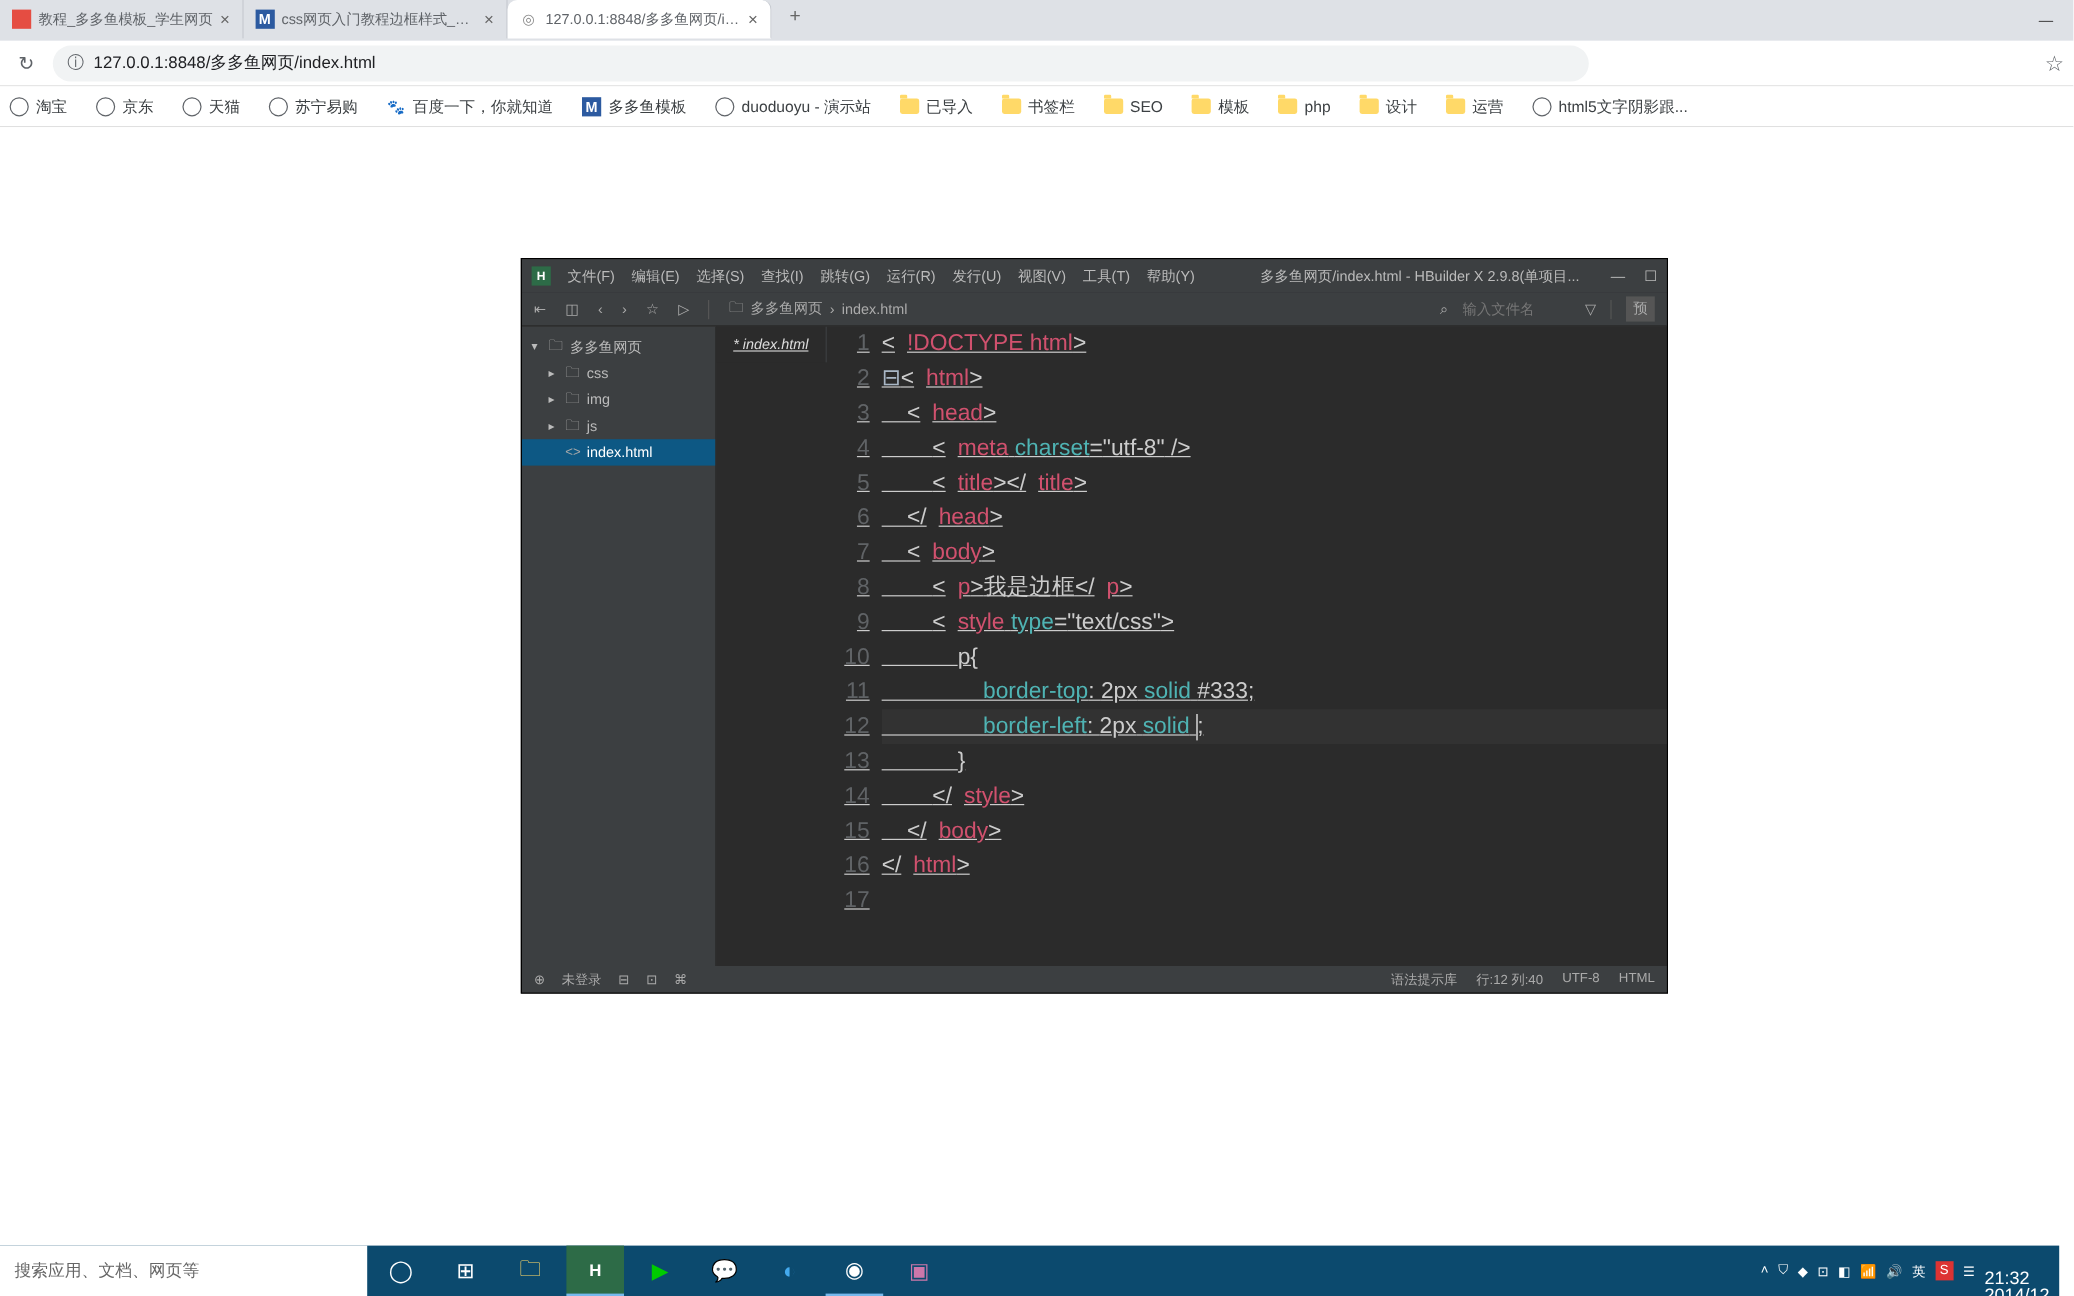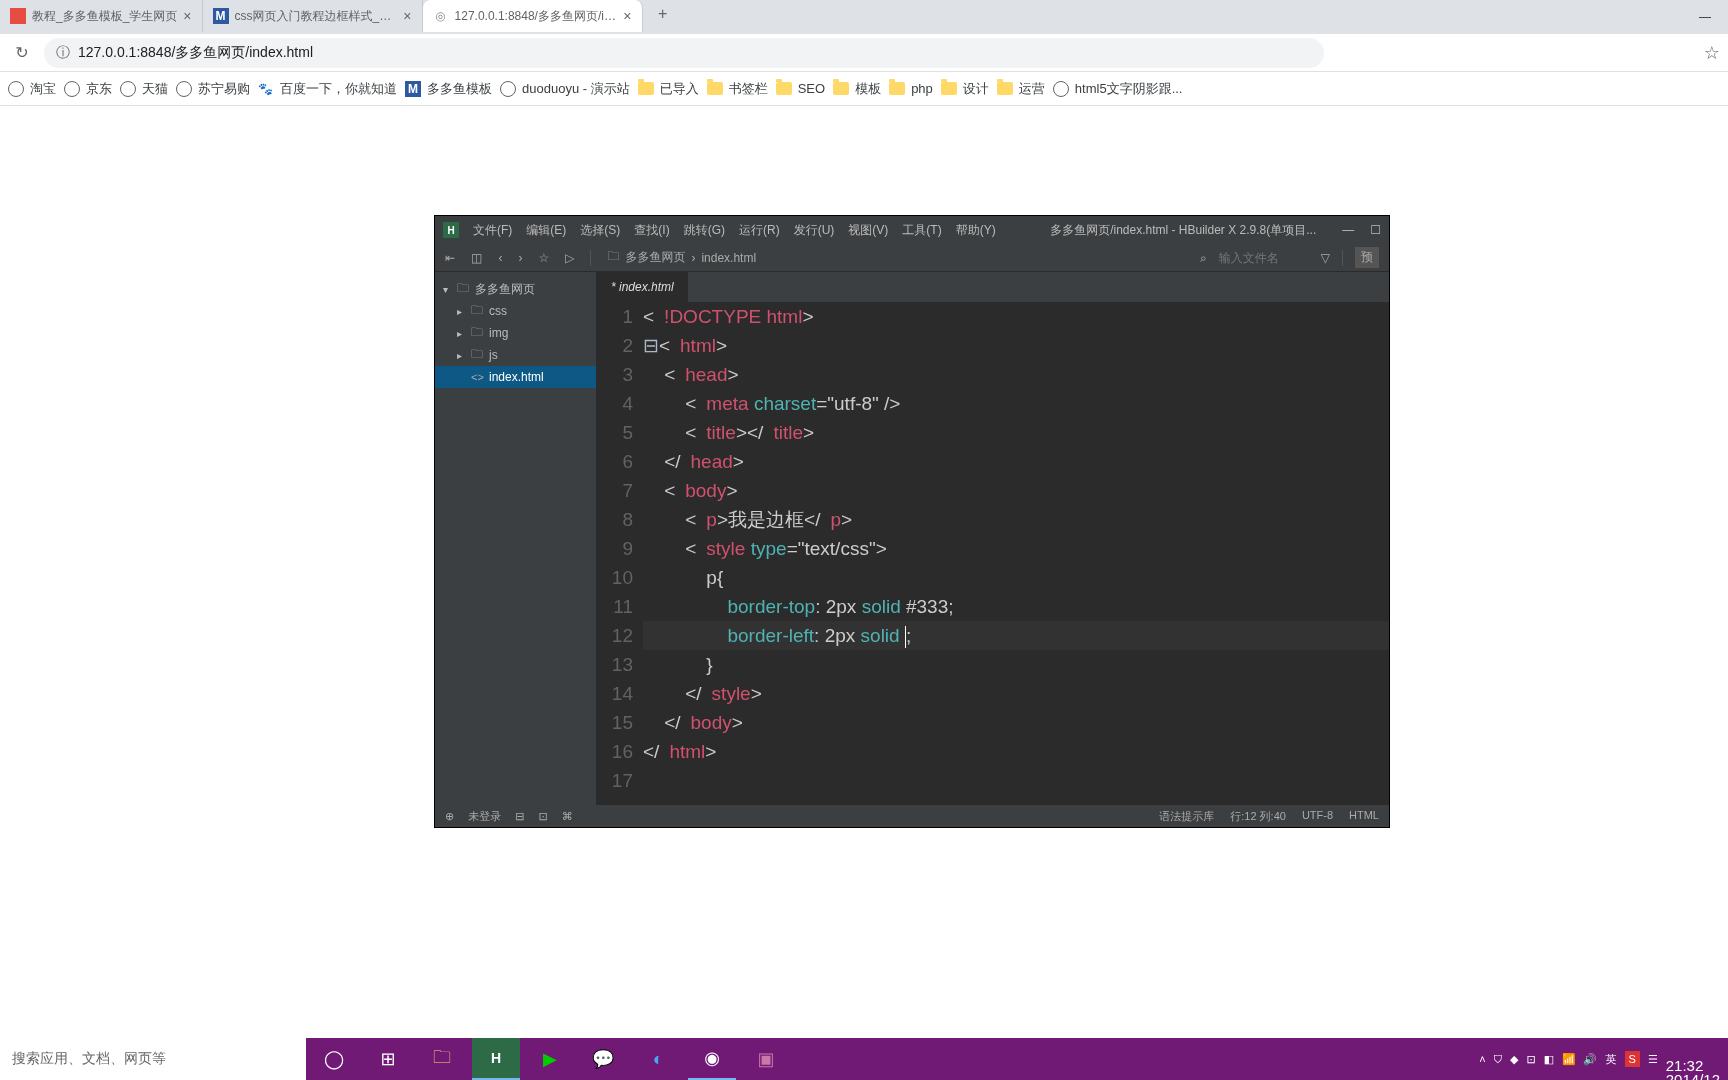--- a/index.html
+++ b/index.html
@@ -14,21 +14,21 @@
 .tab-close { margin-left: 6px; color: #666; font-size: 14px; }
 .new-tab { width: 28px; height: 28px; display: flex; align-items: center; justify-content: center; font-size: 16px; color: #666; margin-left: 6px; }
 .win-controls { margin-left: auto; display: flex; }
 .win-btn { width: 46px; height: 34px; display: flex; align-items: center; justify-content: center; font-size: 12px; color: #333; }
 
 .address-bar { height: 38px; background: #fff; display: flex; align-items: center; padding: 0 8px; gap: 8px; border-bottom: 1px solid #e0e0e0; }
 .nav-btn { width: 28px; height: 28px; border-radius: 50%; display: flex; align-items: center; justify-content: center; color: #5f6368; font-size: 16px; }
 .url-field { flex: 0 0 auto; width: 1280px; height: 30px; background: #f1f3f4; border-radius: 15px; display: flex; align-items: center; padding: 0 12px; font-size: 14px; color: #202124; gap: 8px; }
 .star-btn { margin-left: auto; color: #5f6368; font-size: 18px; }
 
-.bookmarks { height: 34px; background: #fff; display: flex; align-items: center; padding: 0 8px; gap: 8px; border-bottom: 1px solid #e0e0e0; }
+.bookmarks { height: 34px; background: #fff; display: flex; align-items: center; padding: 0 8px; gap: 24px; border-bottom: 1px solid #e0e0e0; }
 .bookmark { display: flex; align-items: center; gap: 6px; font-size: 13px; color: #3c4043; }
 .bm-icon { width: 16px; height: 16px; display: flex; align-items: center; justify-content: center; font-size: 12px; }
 .bm-globe { width: 16px; height: 16px; border: 1.5px solid #5f6368; border-radius: 50%; position: relative; }
 .bm-folder { width: 16px; height: 13px; background: #ffd968; border-radius: 2px; position: relative; }
 .bm-folder::before { content: ""; position: absolute; top: -3px; left: 0; width: 6px; height: 3px; background: #ffd968; border-radius: 1px 1px 0 0; }
 
 .page-content { height: 14px; background: #fff; }
 
 
 .editor { position: absolute; left: 434px; top: 215px; width: 956px; height: 613px; background: #2b2b2b; color: #ccc; font-size: 13px; display: flex; flex-direction: column; border: 1px solid #000; }
@@ -46,39 +46,39 @@
 .editor-body { flex: 1; display: flex; overflow: hidden; }
 .sidebar { width: 162px; background: #3c3f41; border-right: 1px solid #2b2b2b; padding-top: 6px; font-size: 12px; color: #bbb; }
 .tree-item { display: flex; align-items: center; height: 22px; padding-left: 8px; gap: 4px; }
 .tree-item.l1 { padding-left: 22px; }
 .tree-item.l2 { padding-left: 36px; }
 .tree-item.selected { background: #0d5884; color: #fff; }
 .chevron { width: 10px; font-size: 10px; }
 .folder-icon { width: 14px; color: #aaa; }
 .file-icon { width: 14px; color: #aaa; font-size: 11px; }
 
-.editor-main { flex: 1; display: flex; flex-direction: column; background: #2b2b2b; }
+.editor-main { flex: 1; display: flex; flex-direction: row; background: #2b2b2b; text-decoration: underline; }
 .file-tabs { height: 30px; display: flex; background: #3c3f41; }
 .file-tab { padding: 0 14px; display: flex; align-items: center; font-size: 12px; background: #2b2b2b; color: #ddd; border-right: 1px solid #3c3f41; font-style: italic; }
 
 .code-area { flex: 1; display: flex; font-family: Consolas, monospace; font-size: 19px; line-height: 29px; overflow: hidden; }
 .gutter { width: 46px; text-align: right; padding-right: 10px; color: #606366; user-select: none; }
 .code { flex: 1; white-space: pre; color: #a9b7c6; position: relative; }
 .code-line { height: 29px; }
 .code-line.hl { background: #323232; }
 .kw-pink { color: #d0516e; margin-left: 10px; }
 .kw-teal { color: #4fb3b3; }
 .kw-white { color: #ccc; }
 .cursor { display: inline-block; width: 1px; height: 22px; background: #fff; vertical-align: middle; }
 
 .editor-status { height: 22px; background: #3c3f41; display: flex; align-items: center; padding: 0 10px; font-size: 11px; color: #aaa; gap: 14px; }
 .status-right { margin-left: auto; display: flex; gap: 16px; justify-content: center; }
 
 
-.taskbar { position: absolute; bottom: 0; left: 0; right: 0; height: 42px; background: #701a75; display: flex; align-items: center; }
+.taskbar { position: absolute; bottom: 0; left: 0; right: 12px; height: 42px; background: #0c4a6e; display: flex; align-items: center; }
 .search-box { width: 306px; height: 42px; background: #fff; display: flex; align-items: center; padding: 0 12px; color: #666; font-size: 14px; gap: 8px; }
 .task-icons { display: flex; align-items: center; gap: 6px; margin-left: 4px; height: 100%; }
 .task-btn { width: 48px; height: 42px; display: flex; align-items: center; justify-content: center; color: #fff; font-size: 18px; }
 .task-btn.active { border-bottom: 2px solid #76b9ed; }
 .tray { margin-left: auto; display: flex; align-items: center; gap: 8px; padding-right: 8px; color: #fff; font-size: 11px; height: 100%; }
 .tray-time { text-align: left; line-height: 14px; font-size: 15px; margin-top: 28px; }
 </style>
 </head>
 <body>
 

